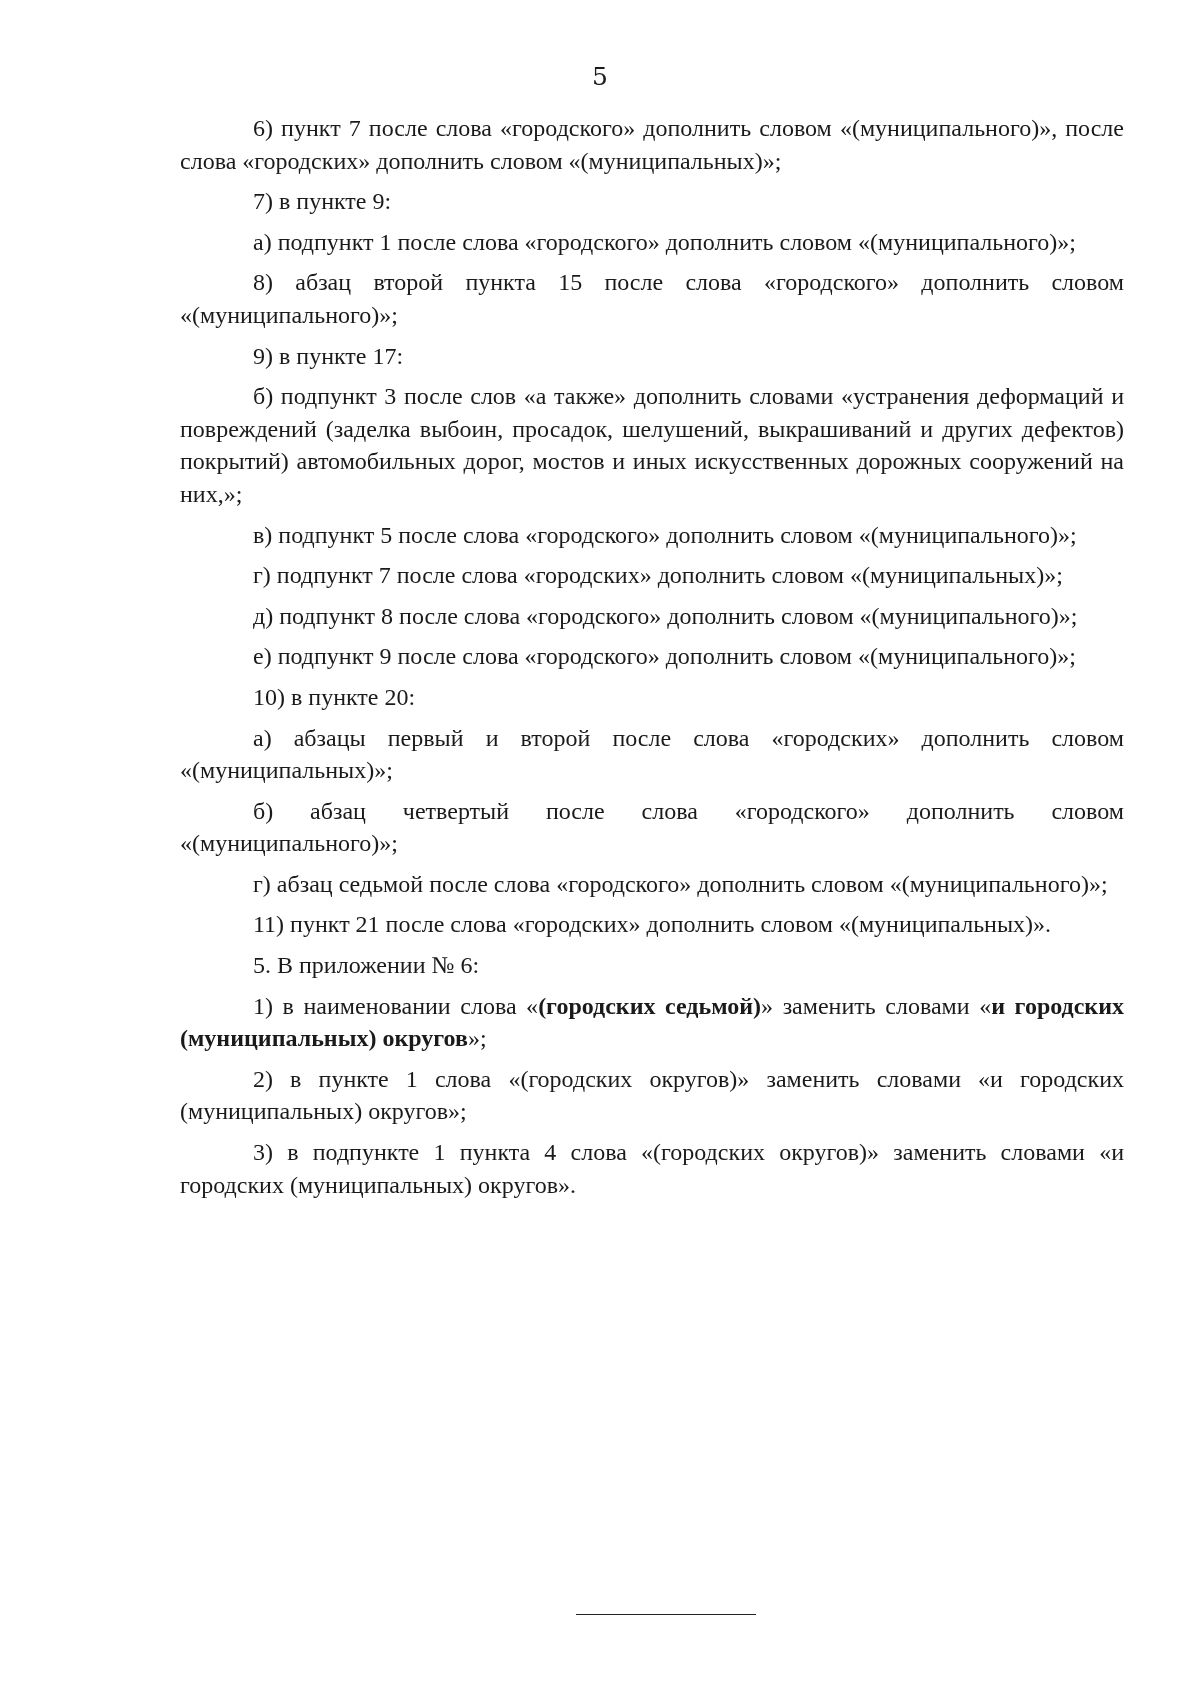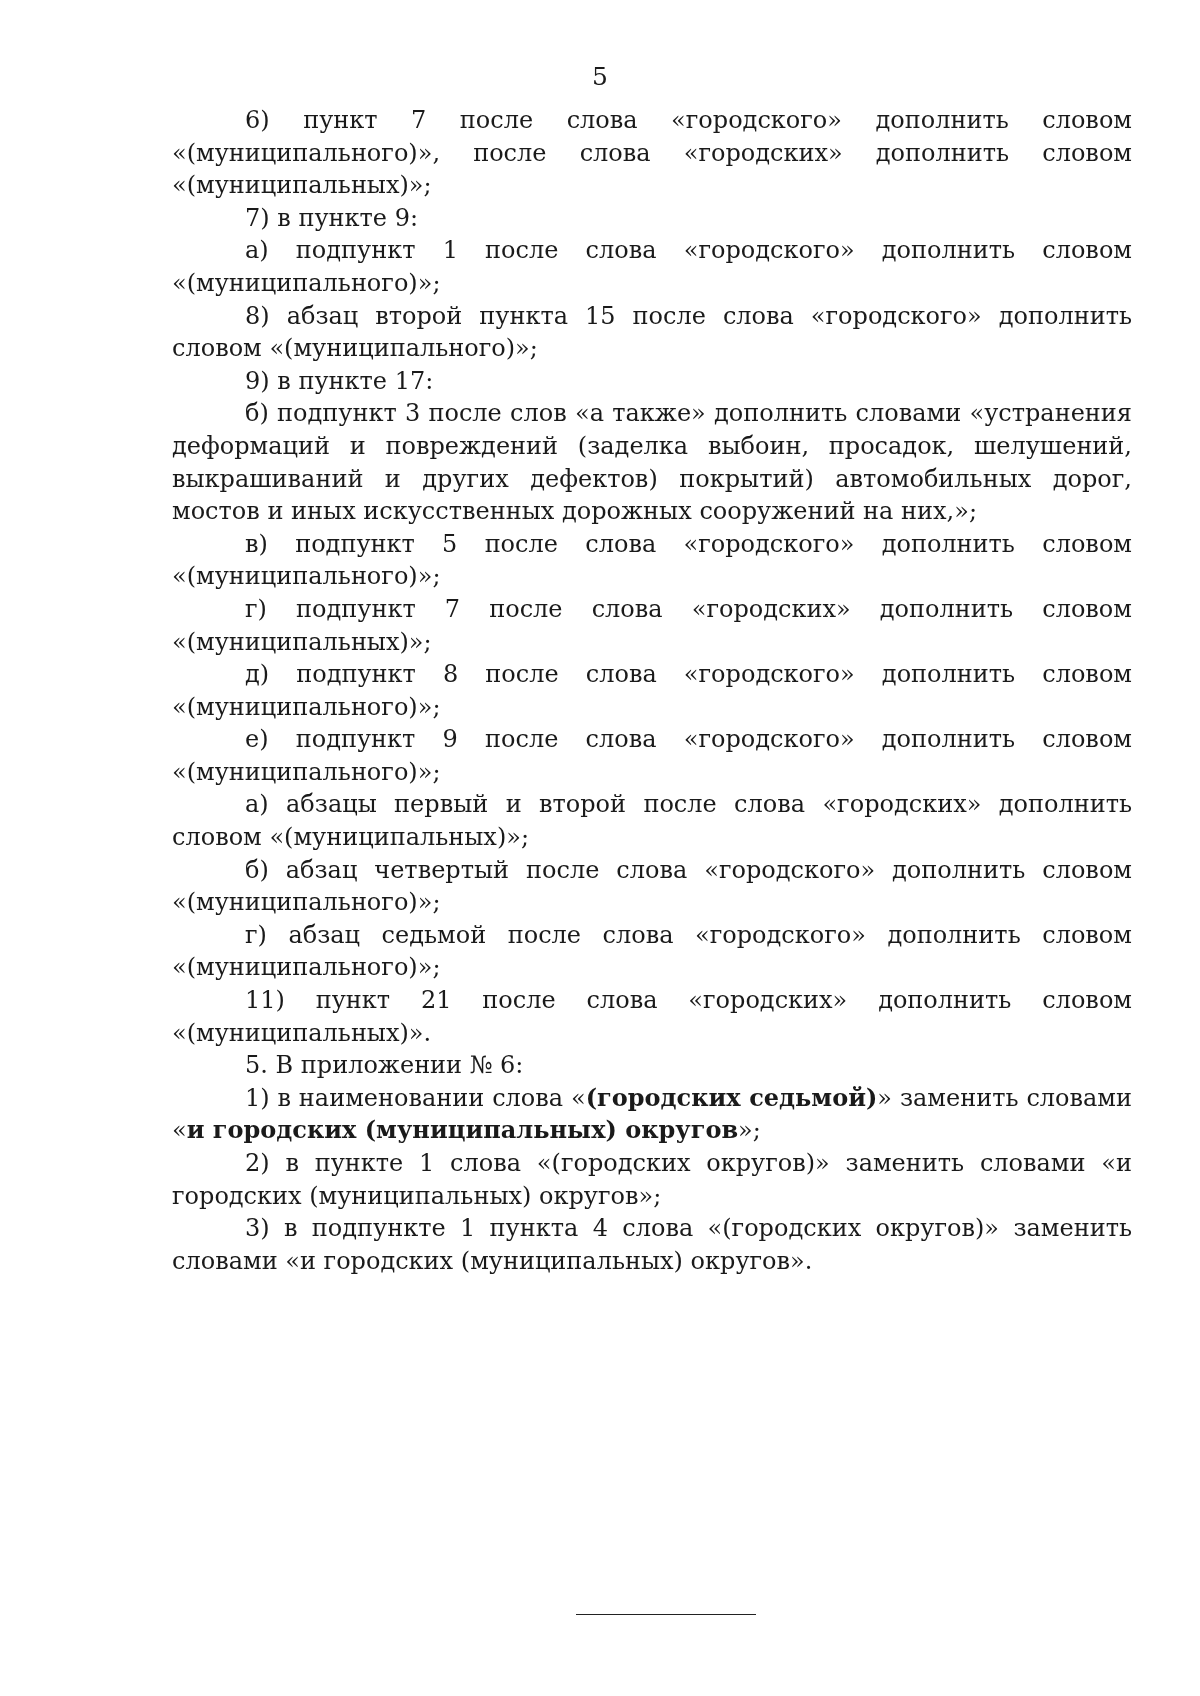--- a/index.html
+++ b/index.html
@@ -2,21 +2,21 @@
 <html><head>
 <meta charset="utf-8">
 <style>
   html, body { margin: 0; padding: 0; background: #ffffff; }
   body { width: 1200px; height: 1696px; position: relative; overflow: hidden;
          font-family: "DejaVu Serif", "Liberation Serif", serif; color: #1a1a1a; }
   .page-num { position: absolute; top: 62px; left: 0; width: 1200px; text-align: center;
               font-size: 25px; }
   .content { position: absolute; top: 104px; left: 172px; width: 960px;
              font-size: 24px; line-height: 32.6px; }
-  .p { margin: 0; text-align: justify; text-align-last: left; }
+  .p { margin: 8px; text-align: justify; text-align-last: left; font-family: Liberation Serif, serif; }
   .ind { text-indent: 73px; }
   .sep { position: absolute; top: 1614px; left: 576px; width: 180px; height: 0;
          border-top: 1.5px solid #222; }
   b { font-weight: bold; }
 </style>
 </head>
 <body>
 
 <div class="page-num">5</div>
 
@@ -24,20 +24,21 @@
   <p class="p ind">6) пункт 7 после слова «городского» дополнить словом «(муниципального)», после слова «городских» дополнить словом «(муниципальных)»;</p>
   <p class="p ind">7) в пункте 9:</p>
   <p class="p ind">а) подпункт 1 после слова «городского» дополнить словом «(муниципального)»;</p>
   <p class="p ind">8) абзац второй пункта 15 после слова «городского» дополнить словом «(муниципального)»;</p>
   <p class="p ind">9) в пункте 17:</p>
   <p class="p ind">б) подпункт 3 после слов «а также» дополнить словами «устранения деформаций и повреждений (заделка выбоин, просадок, шелушений, выкрашиваний и других дефектов) покрытий) автомобильных дорог, мостов и иных искусственных дорожных сооружений на них,»;</p>
   <p class="p ind">в) подпункт 5 после слова «городского» дополнить словом «(муниципального)»;</p>
   <p class="p ind">г) подпункт 7 после слова «городских» дополнить словом «(муниципальных)»;</p>
   <p class="p ind">д) подпункт 8 после слова «городского» дополнить словом «(муниципального)»;</p>
   <p class="p ind">е) подпункт 9 после слова «городского» дополнить словом «(муниципального)»;</p>
+  <p class="p ind">10) в пункте 20:</p>
   <p class="p ind">а) абзацы первый и второй после слова «городских» дополнить словом «(муниципальных)»;</p>
   <p class="p ind">б) абзац четвертый после слова «городского» дополнить словом «(муниципального)»;</p>
   <p class="p ind">г) абзац седьмой после слова «городского» дополнить словом «(муниципального)»;</p>
   <p class="p ind">11) пункт 21 после слова «городских» дополнить словом «(муниципальных)».</p>
   <p class="p ind">5. В приложении № 6:</p>
   <p class="p ind"><span>1) в наименовании слова «</span><b>(городских седьмой)</b><span>» заменить словами «</span><b>и городских (муниципальных) округов</b><span>»;</span></p>
   <p class="p ind">2) в пункте 1 слова «(городских округов)» заменить словами «и городских (муниципальных) округов»;</p>
   <p class="p ind">3) в подпункте 1 пункта 4 слова «(городских округов)» заменить словами «и городских (муниципальных) округов».</p>
 </div>
 

